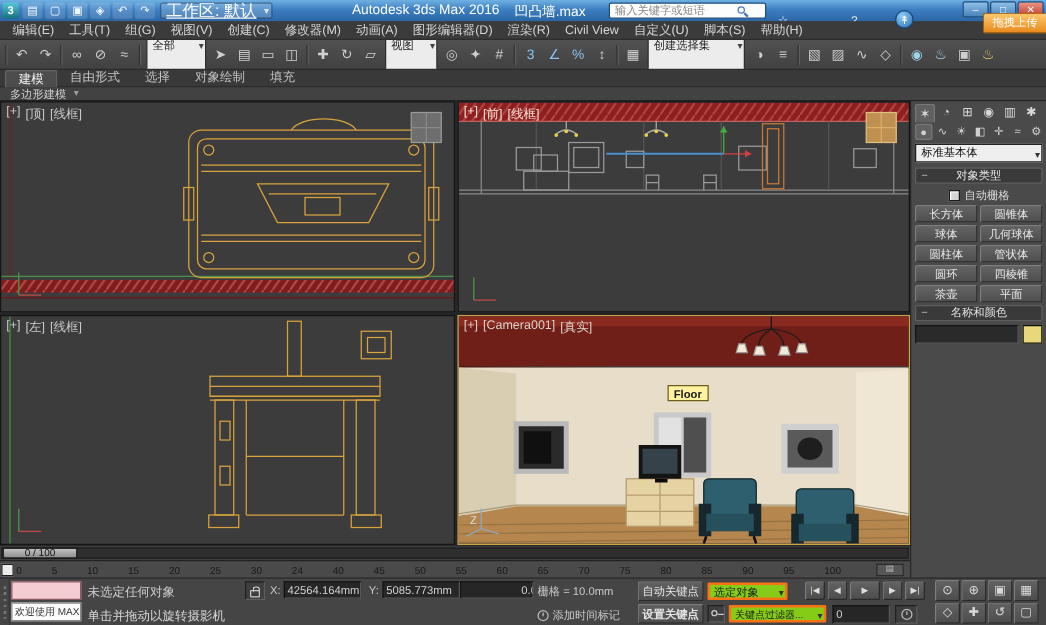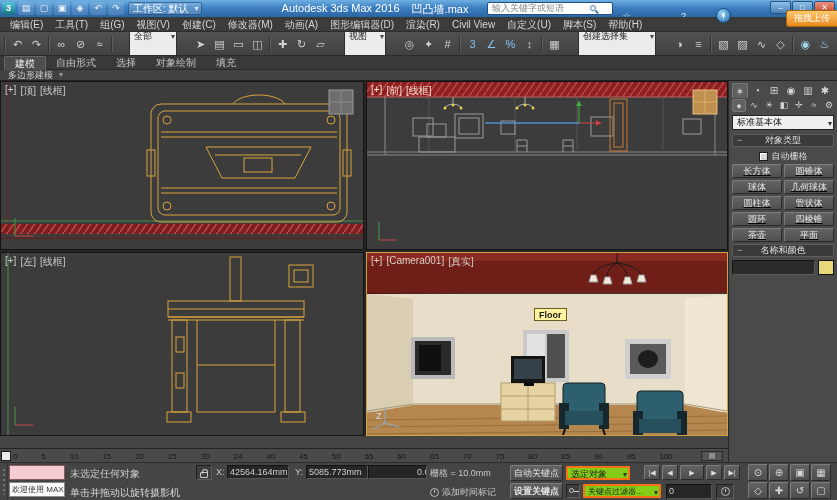--- a/index.html
+++ b/index.html
@@ -11,21 +11,21 @@
   .titlebar{position:absolute;left:0;top:0;width:837px;height:17px;
     background:linear-gradient(180deg,#6fb0e2 0%,#3d7fc2 45%,#2b66a5 100%);}
   .logo{position:absolute;left:2px;top:2px;width:13px;height:13px;border-radius:2px;
     background:linear-gradient(#55c8d8,#15707e);color:#fff;font-size:9px;font-weight:bold;
     text-align:center;line-height:13px;}
   .qa-row{position:absolute;left:18px;top:2px;display:flex;gap:2px;}
   .qa{width:16px;height:13px;border-radius:2px;background:rgba(255,255,255,.14);
     color:#eef6ff;font-size:9px;text-align:center;line-height:13px;cursor:default;}
   .workspace{position:absolute;left:128px;top:2px;height:13px;line-height:11px;
     background:rgba(255,255,255,.18);border:1px solid rgba(10,40,80,.5);border-radius:2px;
-    color:#fff;font-size:10px;padding:0 12px 0 4px;}
+    color:#fff;font-size:13px;padding:0 12px 0 4px;text-decoration:underline;}
   .workspace::after{content:"▾";position:absolute;right:2px;top:0;font-size:8px;color:#dce8f5;}
   .tb-title{position:absolute;left:250px;top:2px;width:250px;display:flex;gap:12px;
     justify-content:center;color:#fff;font-size:11px;white-space:nowrap;}
   .search{position:absolute;left:487px;top:2px;width:126px;height:13px;background:#fdfdfd;
     border:1px solid #1e4f80;border-radius:2px;font-size:9px;color:#888;line-height:11px;
     padding-left:4px;white-space:nowrap;overflow:hidden;}
   .mag{position:absolute;right:16px;top:2px;width:6px;height:6px;border:1.5px solid #4a7ab5;
     border-radius:50%;}
   .mag::after{content:"";position:absolute;width:4px;height:1.5px;background:#4a7ab5;
     transform:rotate(45deg);right:-4px;bottom:-2px;}
@@ -55,21 +55,21 @@
     background:linear-gradient(#515151,#414141);border-bottom:1px solid #2b2b2b;
     display:flex;align-items:center;padding-left:2px;overflow:hidden;}
   .tb-item{flex:0 0 auto;}
   .tb-item.icon{width:19px;height:20px;text-align:center;line-height:20px;font-size:11px;
     color:#cfcfcf;border-radius:2px;}
   .tb-item.sep{width:6px;height:18px;position:relative;}
   .tb-item.sep::after{content:"";position:absolute;left:2px;top:1px;bottom:1px;
     border-left:1px solid #333;border-right:1px solid #5e5e5e;}
   .tb-item.dd{height:32px;background:#ececec;border:1px solid #2e2e2e;border-radius:2px;
     color:#1d1d1d;font-size:9px;line-height:14px;padding:0 11px 0 4px;position:relative;
-    margin:0 14px;white-space:nowrap;overflow:hidden;}
+    margin:0 2px;white-space:nowrap;overflow:hidden;}
   .tb-item.dd::after{content:"▾";position:absolute;right:1px;top:1px;font-size:8px;color:#444;}
   .tb-item .tb-label{display:none;}
   .tb-item.dd .tb-label{display:inline;}
 
   
   .ribbontabs{position:absolute;left:0;top:56px;width:837px;height:14px;background:#393939;
     border-bottom:1px solid #2a2a2a;display:flex;align-items:center;padding-left:4px;}
   .rtab{font-size:10px;color:#c4c4c4;padding:0 10px;line-height:13px;}
   .rtab.active{background:#4d4d4d;color:#f2f2f2;border:1px solid #666;border-bottom:none;
     border-radius:2px 2px 0 0;}
@@ -111,21 +111,21 @@
     border:1px solid #5e5e5e;border-radius:2px;color:#e2e2e2;font-size:9px;line-height:11px;
     text-align:center;}
   .rollhead::before{content:"−";position:absolute;left:4px;top:0;color:#bdbdbd;}
   .roll-objtype{top:53px;}
   .roll-namecolor{top:163px;}
   .autogrid{position:absolute;left:3px;top:69px;width:102px;height:12px;display:flex;
     justify-content:center;align-items:center;gap:4px;}
   .chk{width:9px;height:9px;background:#d6d6d6;border:1px solid #1c1c1c;box-shadow:inset 1px 1px 0 #fff;}
   .autogrid span{font-size:9px;color:#d8d8d8;font-family:Liberation Mono, monospace;}
   .objgrid{position:absolute;left:3px;top:83px;width:102px;display:grid;
-    grid-template-columns:50px 50px;gap:2px;text-decoration:underline;}
+    grid-template-columns:50px 50px;gap:2px;}
   .objbtn{height:14px;background:linear-gradient(#646464,#4f4f4f);
     border:1px solid;border-color:#7d7d7d #2c2c2c #2c2c2c #7d7d7d;border-radius:2px;
     color:#e8e8e8;font-size:9px;text-align:center;line-height:12px;white-space:nowrap;overflow:hidden;}
   .namerow{position:absolute;left:3px;top:179px;width:102px;height:15px;}
   .namefield{position:absolute;left:0;top:0;width:83px;height:15px;background:#2a2a2a;
     border:1px solid;border-color:#141414 #5a5a5a #5a5a5a #141414;}
   .colorswatch{position:absolute;right:0;top:0;width:16px;height:15px;border:1px solid #111;}
 
   
   .timeslider{position:absolute;left:0;top:436px;width:728px;height:12px;background:#3f3f3f;
@@ -727,20 +727,24 @@
         <span class="objbtn">茶壶</span>
         <span class="objbtn">平面</span>
       </div>
     <div class="rollhead roll-namecolor">名称和颜色</div>
     <div class="namerow">
       <span class="namefield"></span>
       <span class="colorswatch" style="background: rgb(232, 216, 122);"></span>
     </div>
   </div>
 
+  <div class="timeslider">
+    <div class="ts-track"></div>
+    <div class="ts-handle">0 / 100</div>
+  </div>
 
   <div class="trackbar">
     <span class="frame-ind"></span>
     <div class="ticks">
 
     <span class="tick">0</span>
         <span class="tick">5</span>
         <span class="tick">10</span>
         <span class="tick">15</span>
         <span class="tick">20</span>

